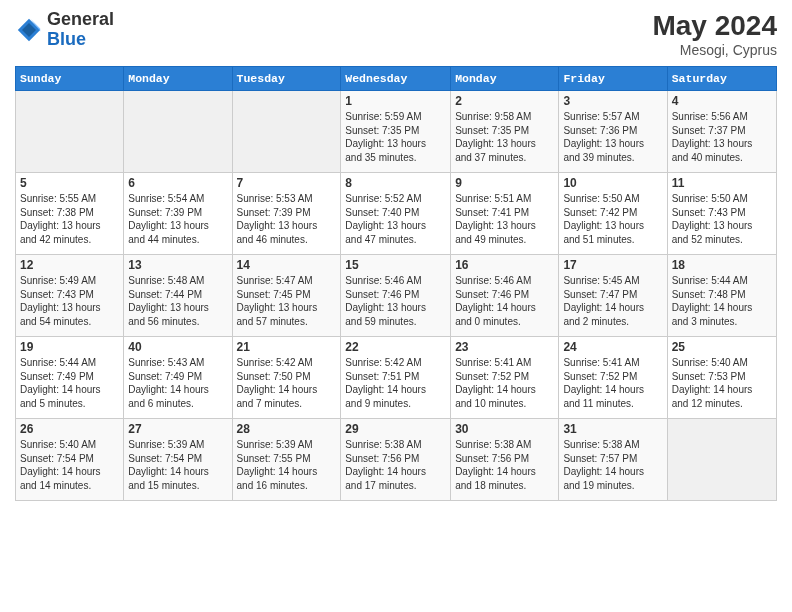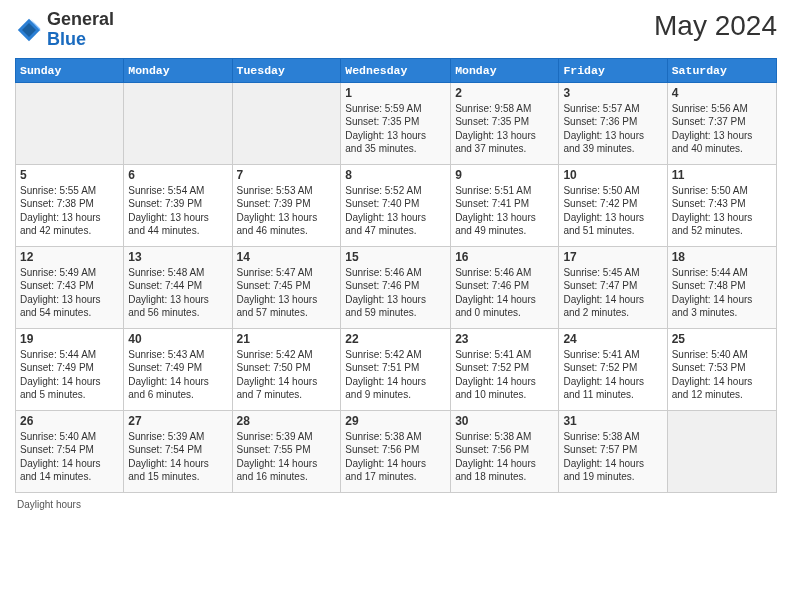--- a/index.html
+++ b/index.html
@@ -36,21 +36,21 @@
     .logo-blue { color: #1a6bbf; }
     .logo-icon {
       width: 28px;
       height: 28px;
     }
     .title-block {
       text-align: right;
     }
     .month-year {
       font-size: 28px;
-      font-weight: normal;
+      font-weight: bold;
       color: #333;
     }
     .location {
       font-size: 14px;
       color: #555;
     }
     .calendar {
       width: 100%;
       border-collapse: collapse;
       font-size: 10.5px;
@@ -113,20 +113,21 @@
         <polygon points="20,10 30,20 20,30 10,20" fill="#1a5fa0"></polygon>
         <polygon points="22,4 36,18 36,22 22,4" fill="#5aabff" opacity="0.7"></polygon>
       </svg>
       <div class="logo-text">
         <span class="logo-general">General</span><br>
         <span class="logo-blue">Blue</span>
       </div>
     </div>
     <div class="title-block">
       <div class="month-year">May 2024</div>
+      <div class="location">Mesogi, Cyprus</div>
     </div>
   </div>
 
   <table class="calendar">
     <thead>
       <tr>
         <th>Sunday</th>
         <th>Monday</th>
         <th>Tuesday</th>
         <th>Wednesday</th>
@@ -363,16 +364,13 @@
             <div class="day-info" style="white-space: pre-line;">Sunrise: 5:38 AM
 Sunset: 7:57 PM
 Daylight: 14 hours
 and 19 minutes.</div>
           </td>
           <td class="empty-cell"></td>
         </tr>
       </tbody>
   </table>
 
-  <div class="footer">
-    <span>Daylight hours</span>
-  </div>
 </div>
 
 </body></html>

